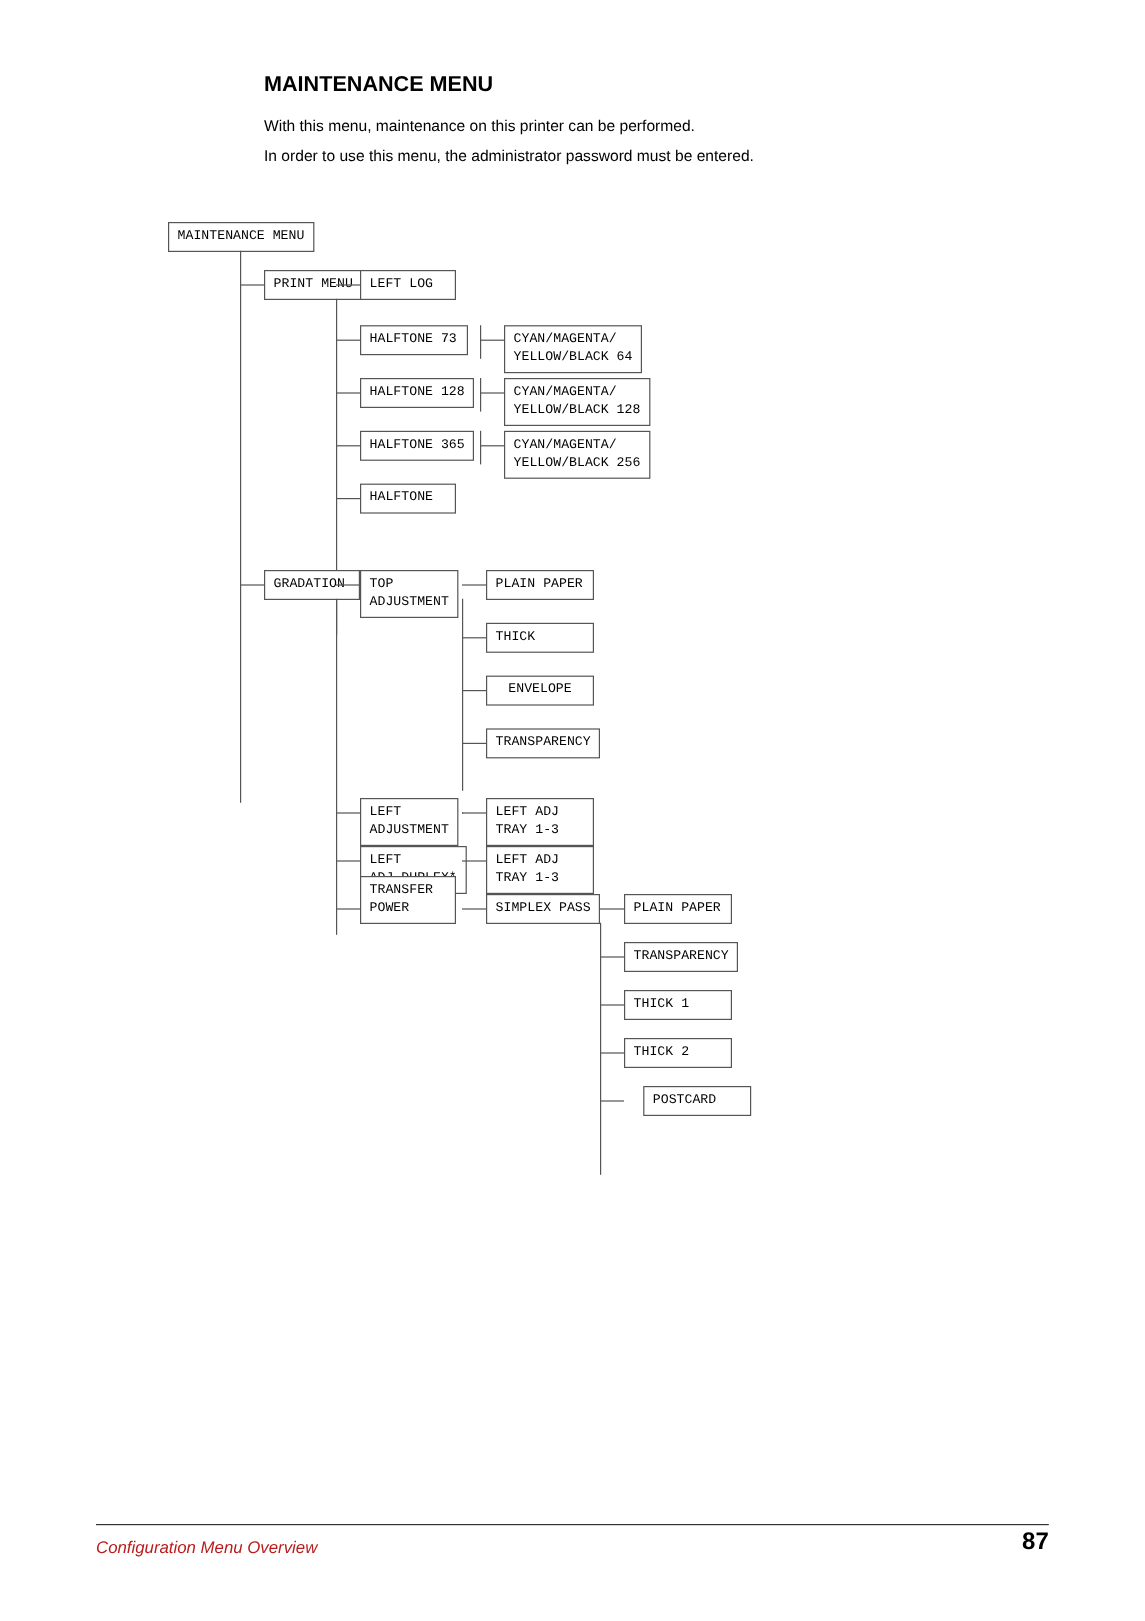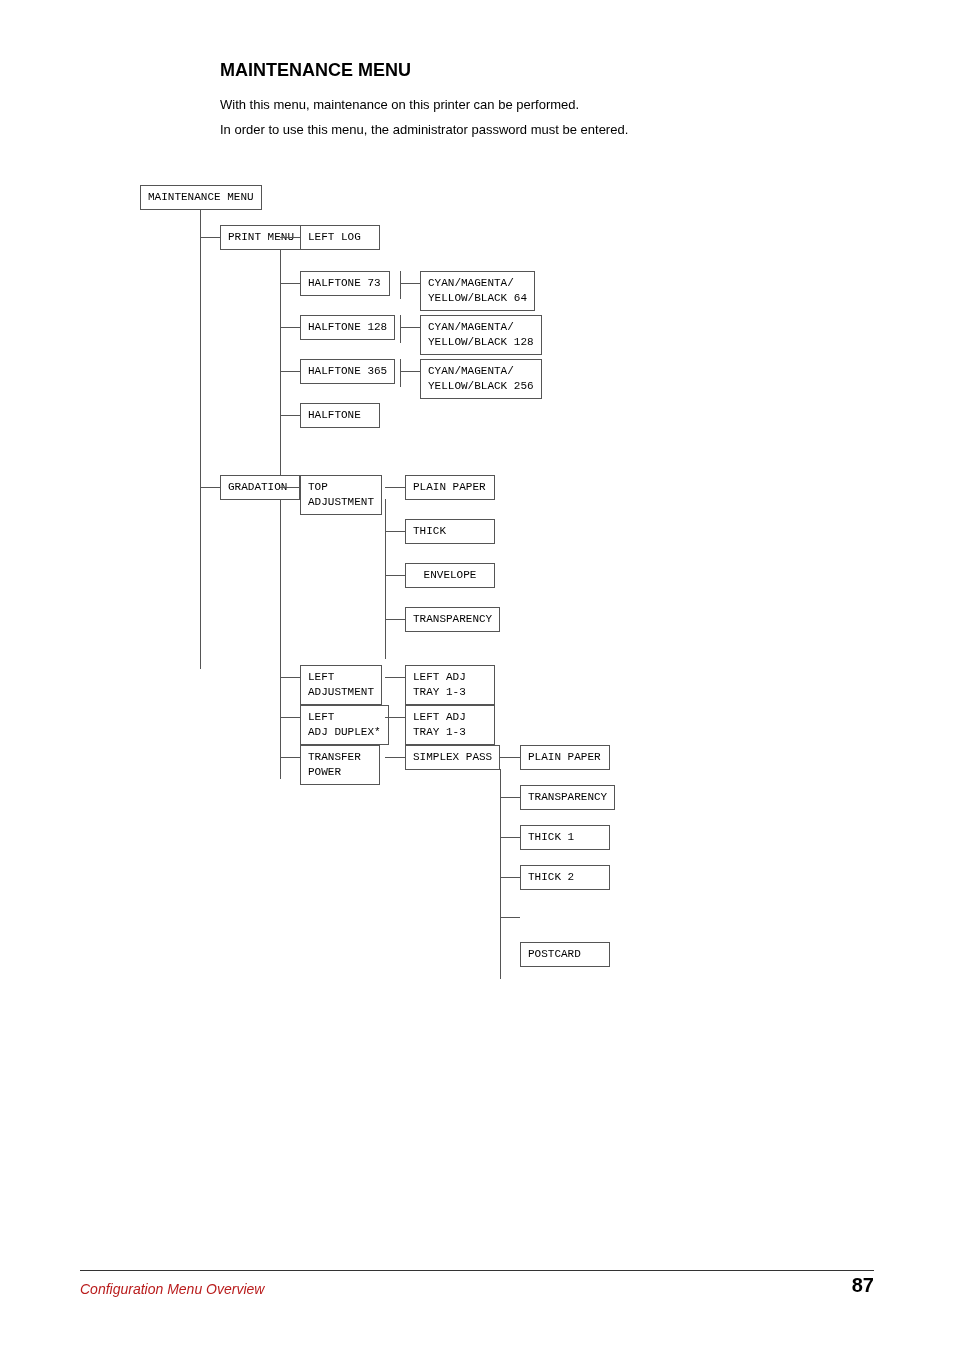--- a/index.html
+++ b/index.html
@@ -163,42 +163,42 @@
     <div class="vline" style="left:305px; top:512px; height:1px;"></div>
 
     <div class="box" style="left:220px; top:540px; min-width:80px;">LEFT
 ADJ DUPLEX*</div>
     <div class="hline" style="left:200px; top:552px; width:20px;"></div>
 
     <div class="box" style="left:325px; top:540px; min-width:90px;">LEFT ADJ
 TRAY 1-3</div>
     <div class="hline" style="left:305px; top:552px; width:20px;"></div>
 
-    <div class="box" style="left:220px; top:580px; min-width:80px;">TRANSFER
+    <div class="box" style="left:220px; top:565px; min-width:80px;">TRANSFER
 POWER</div>
     <div class="hline" style="left:200px; top:592px; width:20px;"></div>
 
     <div class="box" style="left:325px; top:580px; min-width:90px;">SIMPLEX PASS</div>
     <div class="hline" style="left:305px; top:592px; width:20px;"></div>
 
     <div class="vline" style="left:420px; top:604px; height:210px;"></div>
 
     <div class="box" style="left:440px; top:580px; min-width:90px;">PLAIN PAPER</div>
     <div class="hline" style="left:420px; top:592px; width:20px;"></div>
 
     <div class="box" style="left:440px; top:620px; min-width:90px;">TRANSPARENCY</div>
     <div class="hline" style="left:420px; top:632px; width:20px;"></div>
 
     <div class="box" style="left:440px; top:660px; min-width:90px;">THICK 1</div>
     <div class="hline" style="left:420px; top:672px; width:20px;"></div>
 
     <div class="box" style="left:440px; top:700px; min-width:90px;">THICK 2</div>
     <div class="hline" style="left:420px; top:712px; width:20px;"></div>
 
-    <div class="box" style="left:440px; top:740px; min-width:90px;margin-top:37px;">POSTCARD</div>
+    <div class="box" style="left:456px; top:740px; min-width:90px;">POSTCARD</div>
     <div class="hline" style="left:420px; top:752px; width:20px;"></div>
 
     <div class="vline" style="left:320px; top:106px; height:28px;"></div>
     <div class="vline" style="left:320px; top:150px; height:28px;"></div>
     <div class="vline" style="left:320px; top:194px; height:28px;"></div>
 
   </div>
 
   <div class="footer-line"></div>
   <div class="footer-left">Configuration Menu Overview</div>

